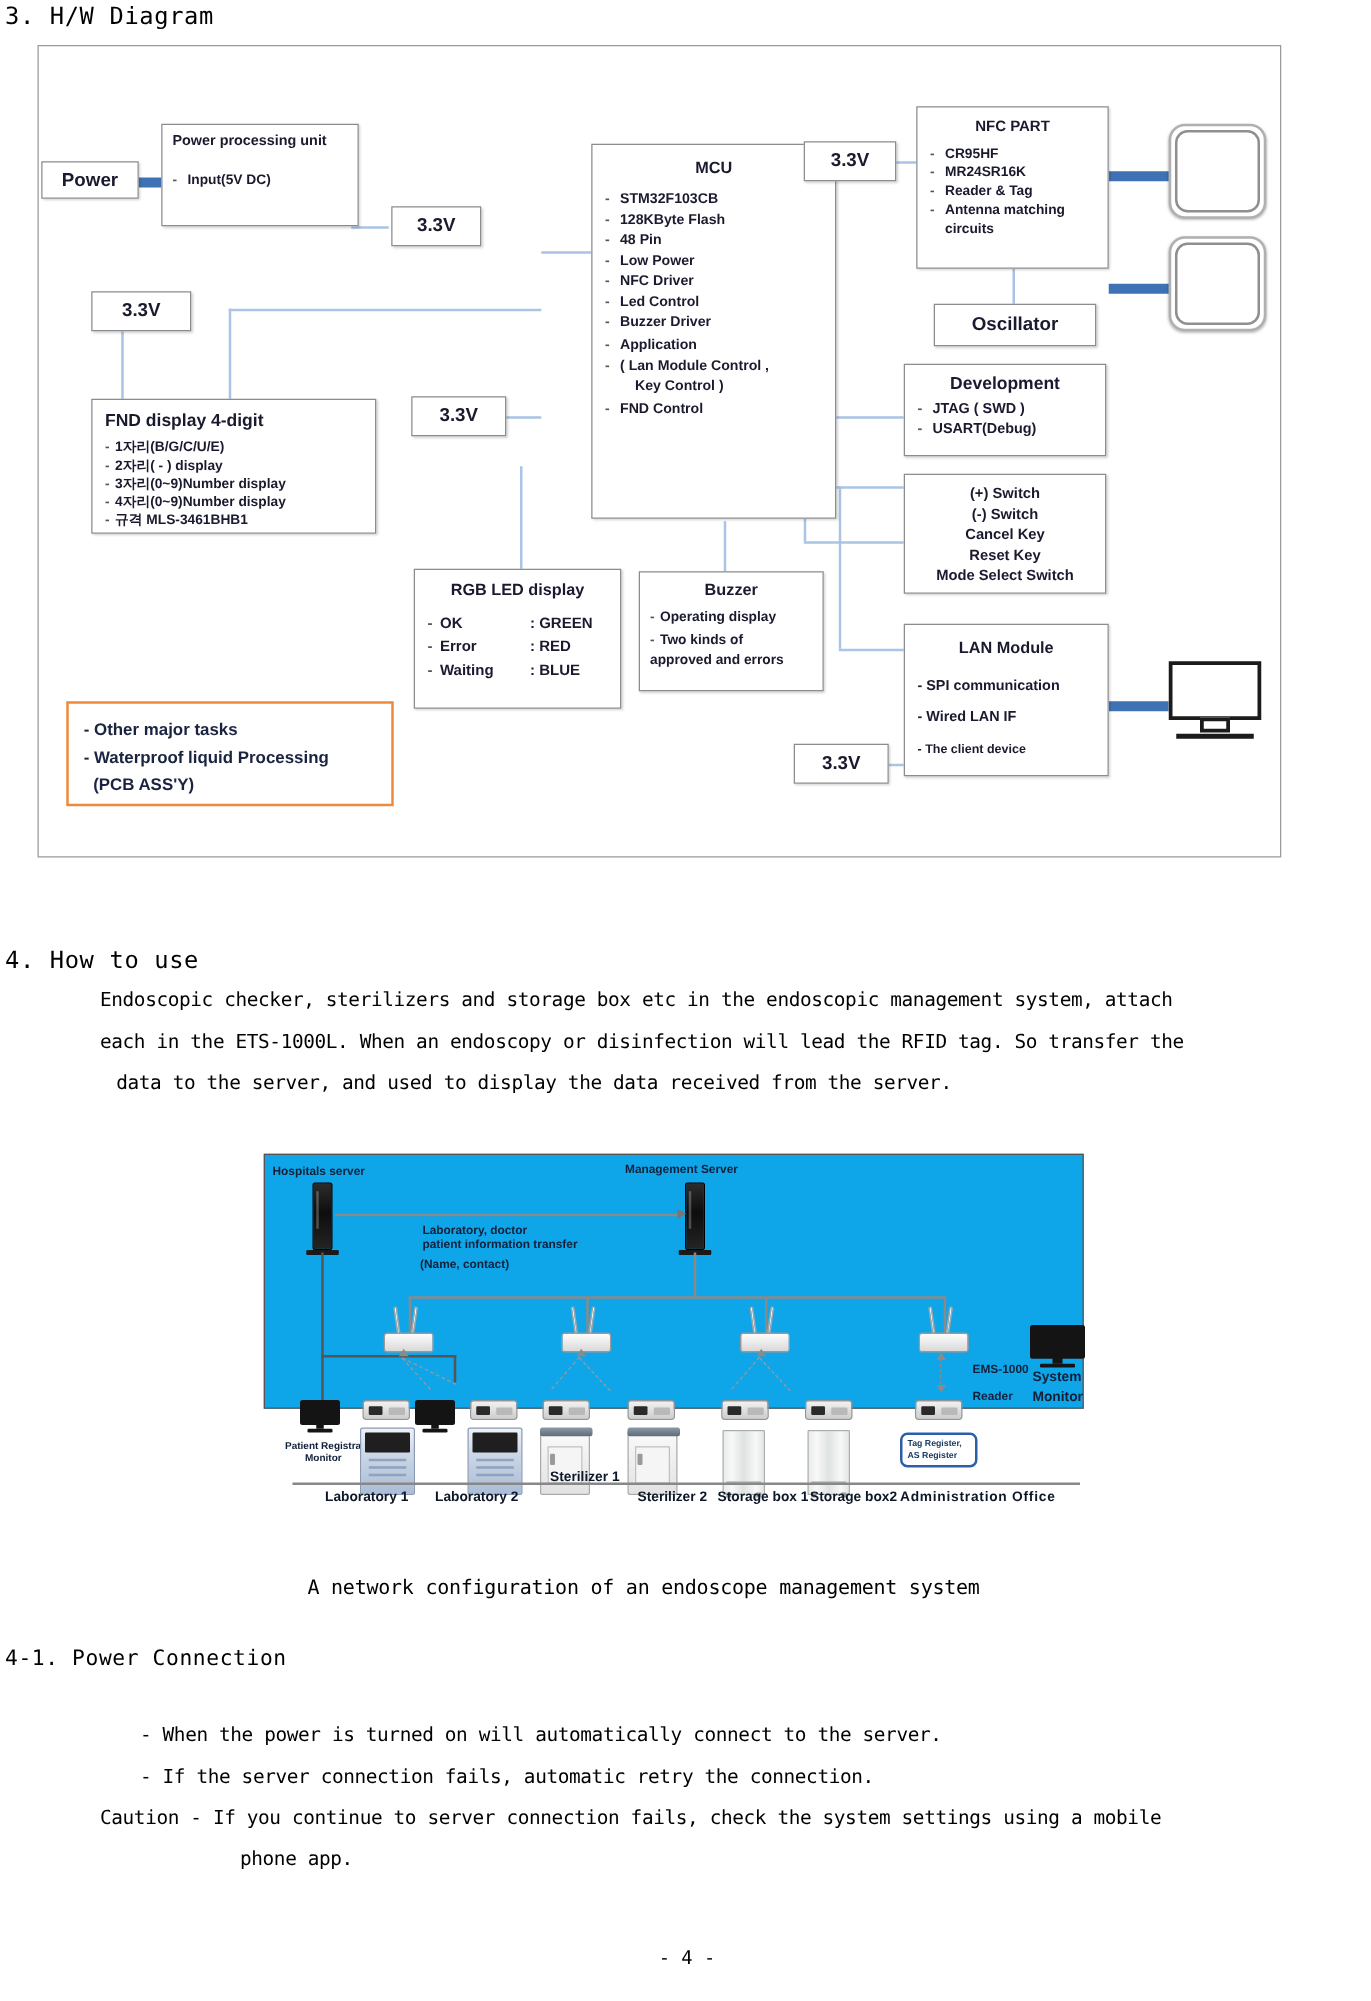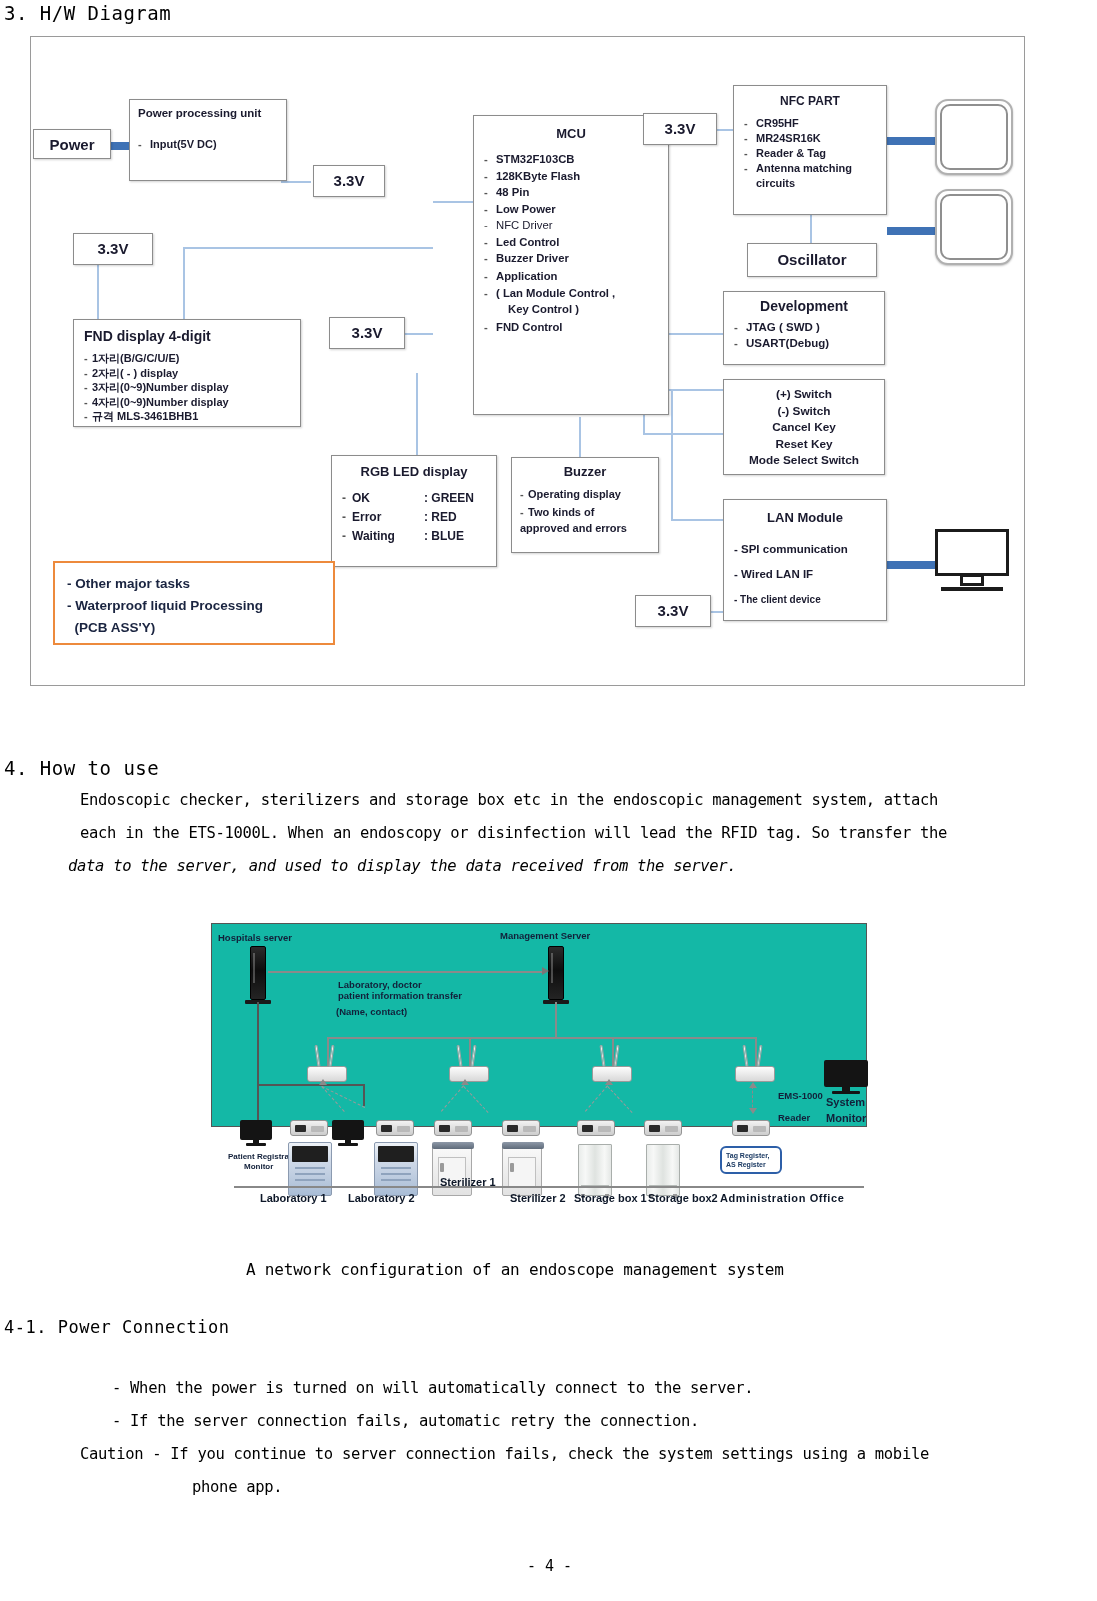--- a/index.html
+++ b/index.html
@@ -113,21 +113,21 @@
   .mon-icon .base {
     position:absolute; left:8%; bottom:0; width:84%; height:4px; background:#1b1b1b;
   }
 
   
   #net-frame {
     position: absolute;
     left: 211px; top: 923px;
     width: 656px; height: 204px;
     border: 1.5px solid #555;
-    background: #14b8a6;
+    background: #0ea5e9;
   }
   .nlabel {
     position: absolute;
     font-family: "Liberation Sans", sans-serif;
     font-size: 9.5px;
     font-weight: bold;
     color: #12203a;
     white-space: nowrap;
   }
   .nlabel.sm { font-size: 8px; }
@@ -321,21 +321,21 @@
     <div class="dbox" style="left:298px; top:280px; width:76px; height:32px;">
       <span class="t" style="font-size:15px; line-height:30px;">3.3V</span>
     </div>
 
     <div class="dbox" style="left:402px; top:78px; width:196px; height:300px; padding:10px 10px;margin-left:40px;">
       <span class="t" style="font-size:13px; margin-bottom:10px;">MCU</span>
       <span class="li" style="font-size:11.3px; font-weight:bold; line-height:16.5px;"><span class="dash">-</span><span>STM32F103CB</span></span>
       <span class="li" style="font-size:11.3px; font-weight:bold; line-height:16.5px;"><span class="dash">-</span><span>128KByte Flash</span></span>
       <span class="li" style="font-size:11.3px; font-weight:bold; line-height:16.5px;"><span class="dash">-</span><span>48 Pin</span></span>
       <span class="li" style="font-size:11.3px; font-weight:bold; line-height:16.5px;"><span class="dash">-</span><span>Low Power</span></span>
-      <span class="li" style="font-size:11.3px; font-weight:normal; line-height:16.5px;"><span class="dash">-</span><span>NFC Driver</span></span>
+      <span class="li" style="font-size:11.3px; font-weight:bold; line-height:16.5px;"><span class="dash">-</span><span>NFC Driver</span></span>
       <span class="li" style="font-size:11.3px; font-weight:bold; line-height:16.5px;"><span class="dash">-</span><span>Led Control</span></span>
       <span class="li" style="font-size:11.3px; font-weight:bold; line-height:16.5px;"><span class="dash">-</span><span>Buzzer Driver</span></span>
       <span class="li" style="font-size:11.3px; font-weight:bold; line-height:18px;"><span class="dash">-</span><span>Application</span></span>
       <span class="li" style="font-size:11.3px; font-weight:bold; line-height:16.5px;"><span class="dash">-</span><span>( Lan Module Control ,</span></span>
       <span class="li" style="font-size:11.3px; font-weight:bold; line-height:16.5px; padding-left:24px;">Key Control )</span>
       <span class="li" style="font-size:11.3px; font-weight:bold; line-height:18px;"><span class="dash">-</span><span>FND Control</span></span>
     </div>
 
     <div class="dbox" style="left:612px; top:76px; width:74px; height:32px;">
       <span class="t" style="font-size:15px; line-height:30px;">3.3V</span>
@@ -411,32 +411,32 @@
     <div class="dbox" style="left:604px; top:558px; width:76px; height:32px;">
       <span class="t" style="font-size:15px; line-height:30px;">3.3V</span>
     </div>
 
     <div class="mon-icon" style="left:904px; top:492px; width:74px; height:62px;">
       <div class="scr"></div>
         <div class="stand"></div>
         <div class="base"></div>
     </div>
 
-    <div class="orangebox" style="left:22px; top:524px; width:282px; height:84px; padding:10px 12px;">
+    <div class="orangebox" style="left:22px; top:524px; width:262px; height:84px; padding:10px 12px;">
       <span style="display:block; font-size:13.5px; line-height:22px;">- Other major tasks</span>
       <span style="display:block; font-size:13.5px; line-height:22px;">- Waterproof liquid Processing</span>
       <span style="display:block; font-size:13.5px; line-height:22px; white-space:pre;">  (PCB ASS'Y)</span>
     </div>
   </div>
 
   <div class="sec-head" style="left:4px; top:757px;">4. How to use</div>
 
   <div class="body-line" style="left:80px; top:791px;">Endoscopic checker, sterilizers and storage box etc in the endoscopic management system, attach</div>
   <div class="body-line" style="left:80px; top:824px;">each in the ETS-1000L. When an endoscopy or disinfection will lead the RFID tag. So transfer the</div>
-  <div class="body-line" style="left:68px; top:857px;font-style:italic;">data to the server, and used to display the data received from the server.</div>
+  <div class="body-line" style="left:93px; top:857px;">data to the server, and used to display the data received from the server.</div>
 
   <div id="net-frame">
 
     <div class="nlabel" style="left:6px; top:8px;">Hospitals server</div>
     <div class="nlabel" style="left:288px; top:6px;">Management Server</div>
 
     <div class="server-tower" style="left:38px; top:22px;"></div>
     <div class="server-foot" style="left:33px; top:76px;"></div>
     <div class="server-tower" style="left:336px; top:22px;"></div>
     <div class="server-foot" style="left:331px; top:76px;"></div>

